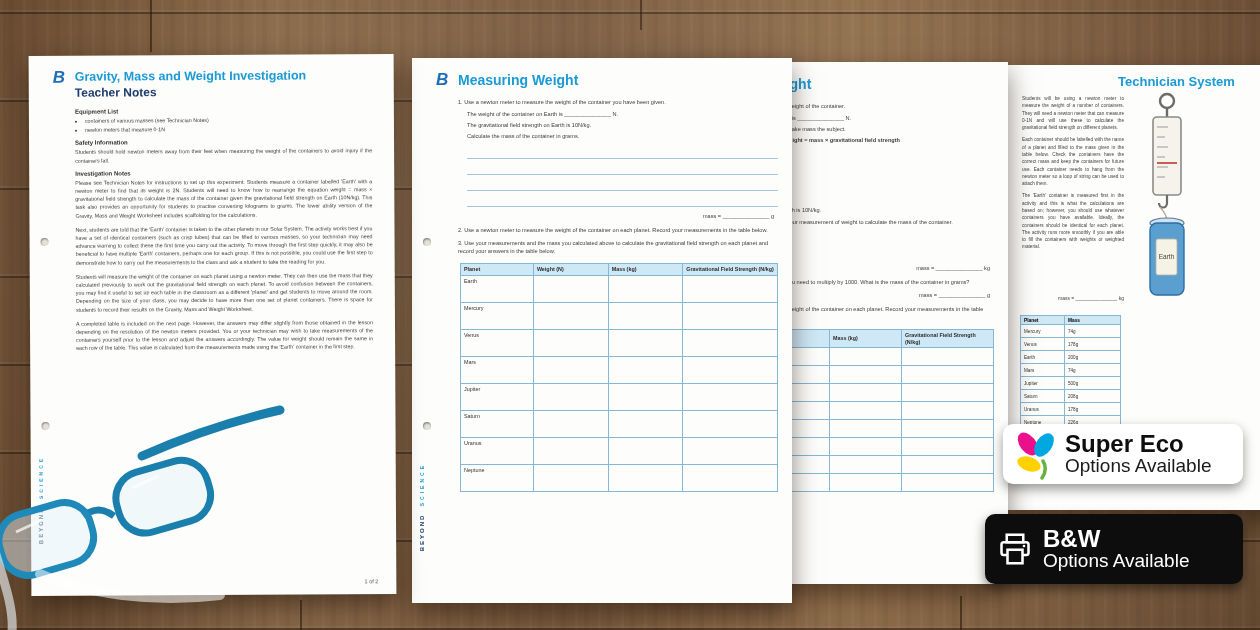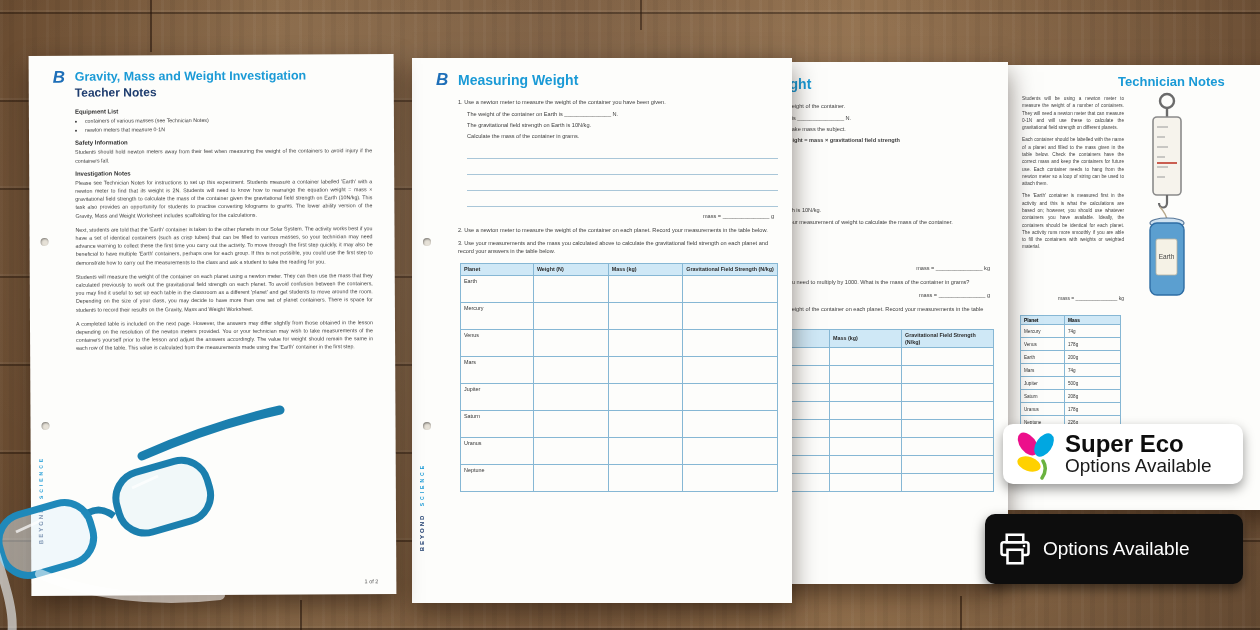--- a/index.html
+++ b/index.html
@@ -82,21 +82,21 @@
 </head>
 <body>
 
 <div class="wood"></div>
 <div class="seam" style="left:640px;top:0;height:30px;"></div>
 <div class="seam" style="left:150px;top:0;height:52px;"></div>
 <div class="seam" style="left:300px;top:600px;height:30px;"></div>
 <div class="seam" style="left:960px;top:596px;height:34px;"></div>
 
 <section class="paper" id="page4">
-  <div class="p4-title">Technician Notes</div>
+  <div class="p4-title">Technician System</div>
   <div class="p4-col">
     <p>Students will be using a newton meter to measure the weight of a number of containers. They will need a newton meter that can measure 0-1N and will use these to calculate the gravitational field strength on different planets.</p>
     <p>Each container should be labelled with the name of a planet and filled to the mass given in the table below. Check the containers have the correct mass and keep the containers for future use. Each container needs to hang from the newton meter so a loop of string can be used to attach them.</p>
     <p>The 'Earth' container is measured first in the activity and this is what the calculations are based on; however, you should use whatever containers you have available. Ideally, the containers should be identical for each planet. The activity runs more smoothly if you are able to fill the containers with weights or weighted material.</p>
   </div>
   <div class="p4-mass">mass = _______________ kg</div>
   <table class="p4-table">
     <colgroup>
         <col style="width:44px">
         <col style="width:56px">
@@ -385,17 +385,18 @@
 </div>
 
 <div class="badge-bw">
   <svg width="36" height="36" viewBox="0 0 24 24" fill="none" stroke="#ffffff" stroke-width="1.7">
     <rect x="6.5" y="2.5" width="11" height="5"></rect>
     <rect x="3" y="7.5" width="18" height="8.5" rx="1.5"></rect>
     <rect x="7" y="12.5" width="10" height="9" fill="#0d0d0d"></rect>
     <circle cx="18" cy="10" r="0.9" fill="#ffffff" stroke="none"></circle>
   </svg>
   <div>
+    <div class="b-title">B&amp;W</div>
     <div class="b-sub">Options Available</div>
   </div>
 </div>
 
 <div class="shade"></div>
 
 </body></html>

